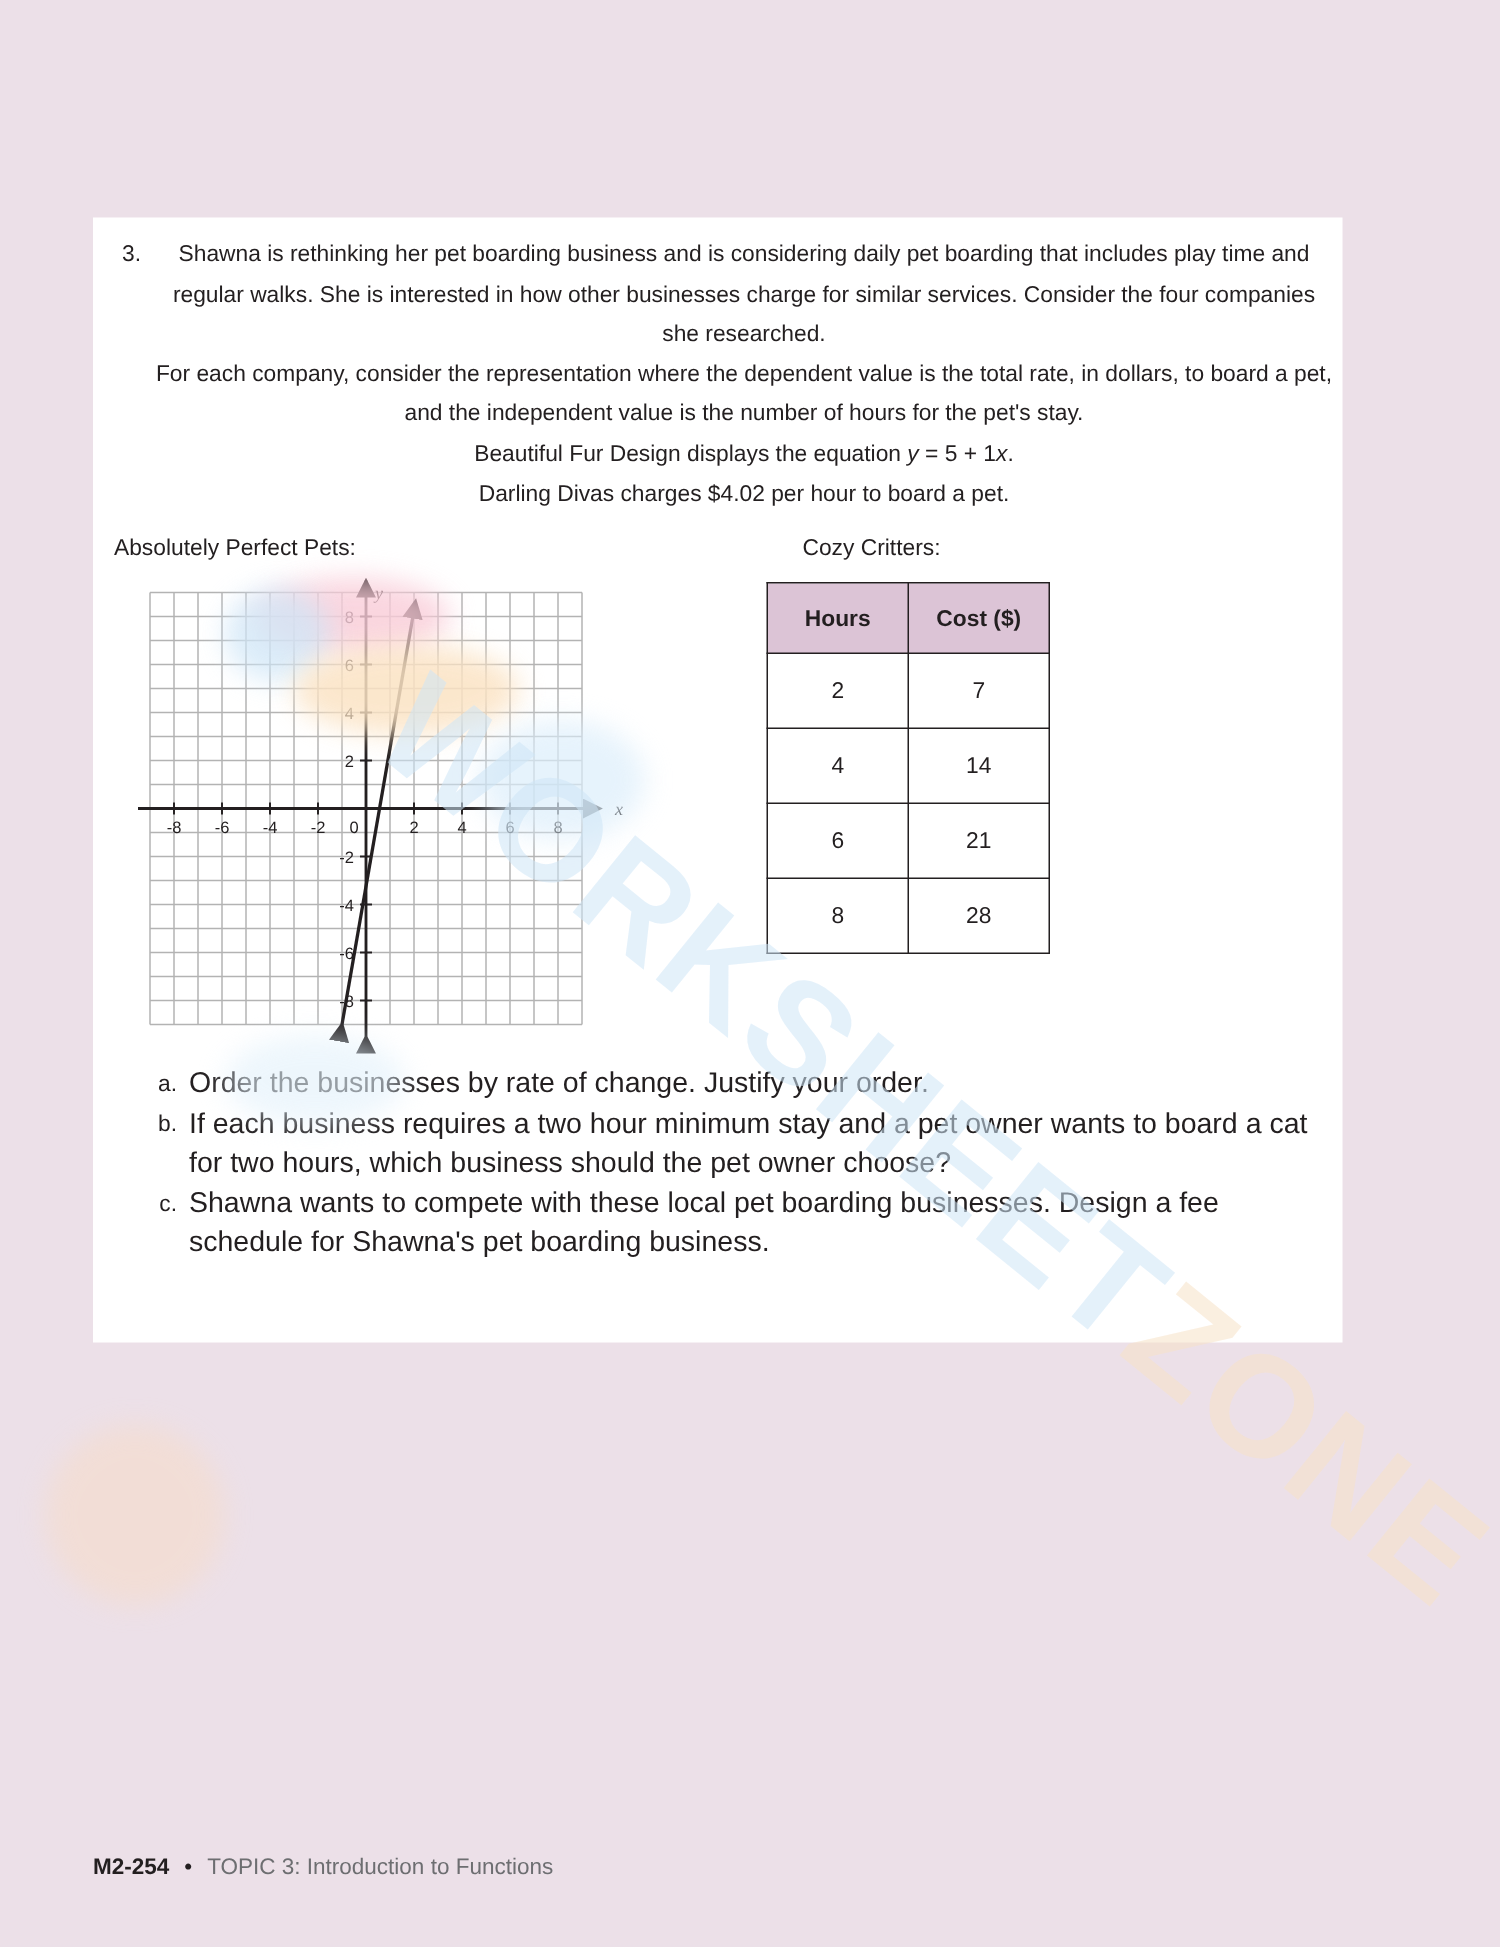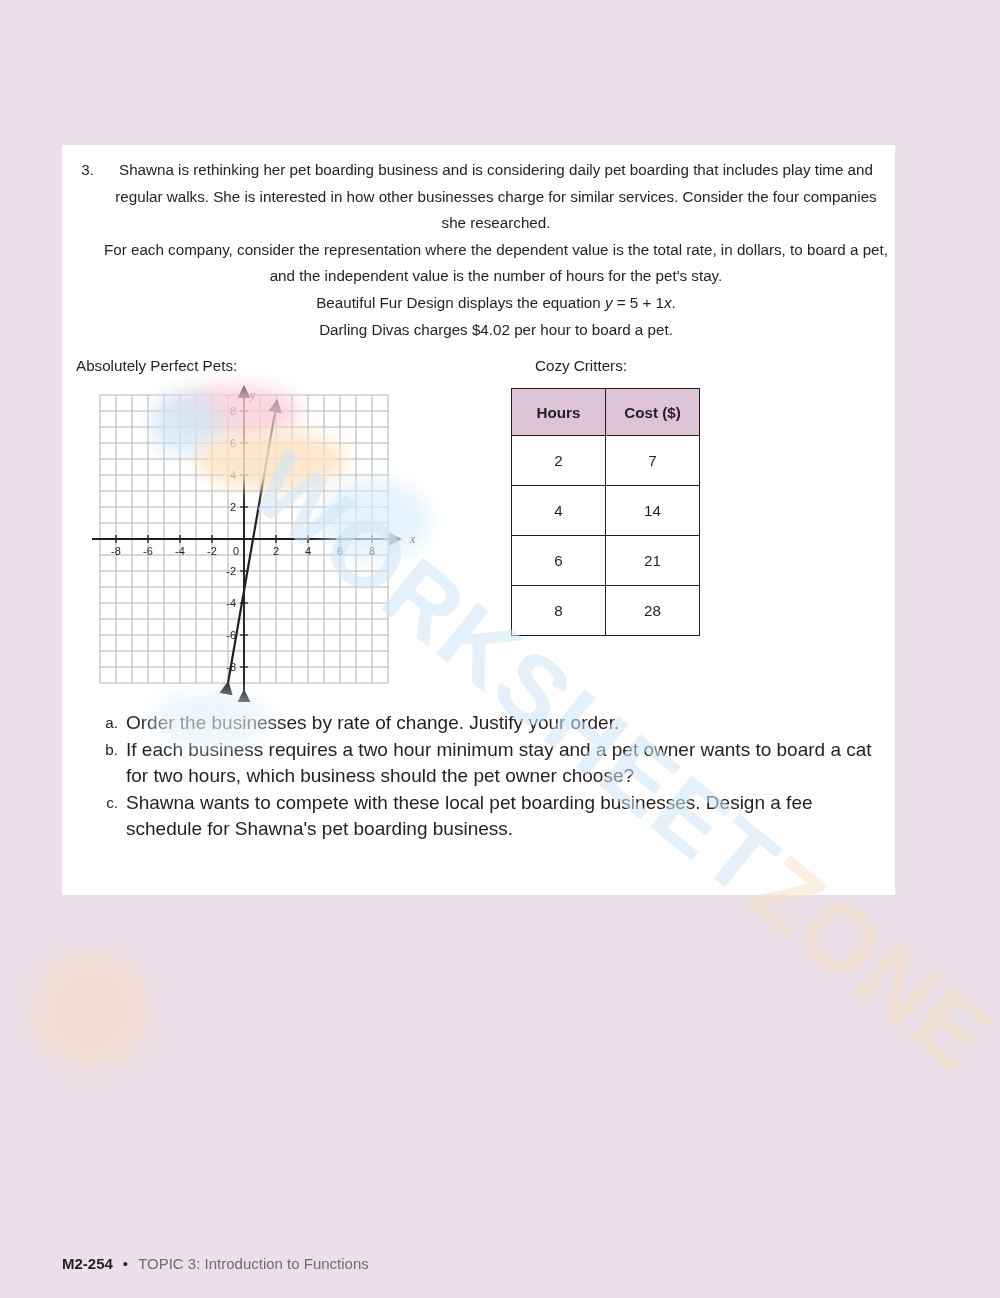--- a/index.html
+++ b/index.html
@@ -176,21 +176,20 @@
     font-weight: 700;
     color: #231f20;
   }
   .footer-dot {
     font-size: 15px;
     color: #231f20;
   }
   .footer-topic {
     font-size: 15px;
     color: #6d6e71;
-    margin-top: 19px;
   }
 </style>
 </head>
 <body>
 
 <div class="logo-blob" style="left:170px; top:385px; width:130px; height:52px; background:#f9ccd8; opacity:.8;"></div>
 <div class="logo-blob" style="left:150px; top:392px; width:70px; height:62px; background:#cfe6f7; opacity:.75;"></div>
 <div class="logo-blob" style="left:196px; top:430px; width:150px; height:60px; background:#fbe3c4; opacity:.85;"></div>
 <div class="logo-blob" style="left:320px; top:480px; width:110px; height:80px; background:#dceefb; opacity:.7;"></div>
 <div class="logo-blob" style="left:150px; top:690px; width:120px; height:60px; background:#e2f1fb; opacity:.6;"></div>

